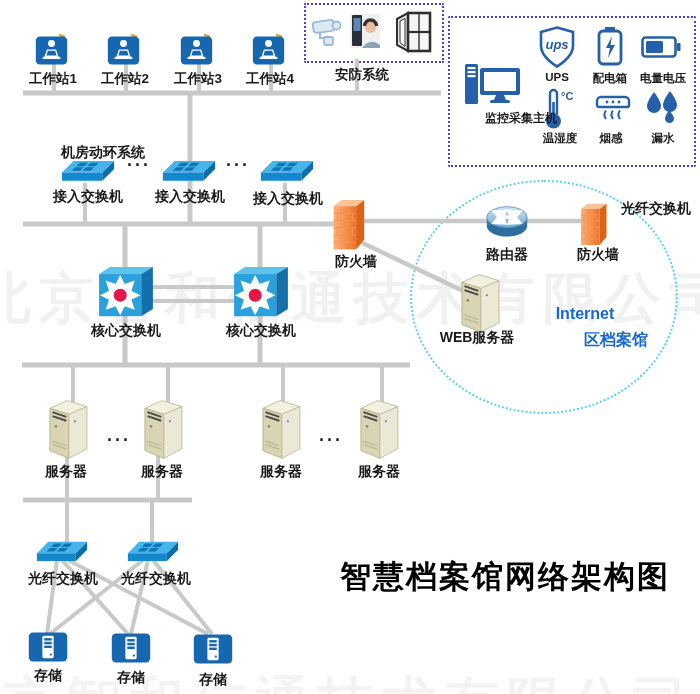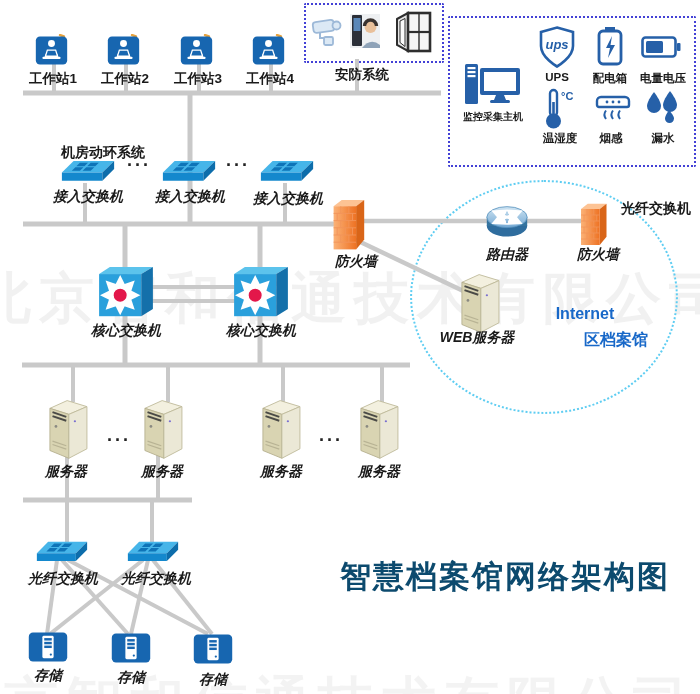--- a/index.html
+++ b/index.html
@@ -6,30 +6,30 @@
   #stage{position:relative;width:700px;height:694px;background:#fff;overflow:hidden;
          font-family:"Liberation Sans","DejaVu Sans",sans-serif;}
   .wm{position:absolute;white-space:nowrap;font-size:55px;font-weight:700;
       color:#000;opacity:0.05;letter-spacing:8px;pointer-events:none;}
   .box{position:absolute;}
   .dashed{border:2px dotted #4341d6;border-radius:2px;}
   .circle{border:2.5px dotted #5ecdf2;border-radius:50%;}
   svg.layer{position:absolute;left:0;top:0;}
   .lbl{position:absolute;transform:translateX(-50%);white-space:nowrap;
        font-size:13.5px;font-weight:600;color:#1a1a1a;}
-  .lbl.n14{font-size:14px;font-style:italic;}
+  .lbl.n14{font-size:14px;}
   .lbl.sm{font-size:11.5px;}
   .lbl.grp{font-size:14px;font-weight:600;margin-top:28px;}
   .dots{position:absolute;transform:translateX(-50%);font-size:18px;font-weight:700;
         letter-spacing:2px;color:#222;}
   .inet{position:absolute;transform:translateX(-50%);font-weight:700;color:#1868c8;white-space:nowrap;}
   .inet.l1{font-size:16px;}
   .inet.l23{font-size:16px;margin-left:32px;}
   .title{position:absolute;transform:translateX(-50%);font-size:31px;font-weight:700;
-         color:#0c4a6e;letter-spacing:2px;white-space:nowrap;}
+         color:#000000;letter-spacing:2px;white-space:nowrap;}
 </style>
 </head>
 <body>
 
 <div id="stage">
 
   <div class="wm" style="left:-24px;top:262px">北京智和信通技术有限公司</div>
   <div class="wm" style="left:-60px;top:666px;opacity:0.045">北京智和信通技术有限公司</div>
 
   <div class="box dashed" style="left:304px;top:3px;width:136px;height:56px"></div>
@@ -345,21 +345,21 @@
   <div class="dots" style="left:119px;top:430px">···</div>
   <div class="dots" style="left:331px;top:430px">···</div>
 
   <div class="lbl n14" style="left:63px;top:570px">光纤交换机</div>
   <div class="lbl n14" style="left:156px;top:570px">光纤交换机</div>
 
   <div class="lbl n14" style="left:48px;top:667px">存储</div>
   <div class="lbl n14" style="left:131px;top:669px">存储</div>
   <div class="lbl n14" style="left:213px;top:671px">存储</div>
 
-  <div class="lbl sm" style="left:493px;top:110px;font-size:10px">监控采集主机</div>
+  <div class="lbl sm" style="left:521px;top:110px;font-size:12px">监控采集主机</div>
   <div class="lbl sm" style="left:557px;top:71px">UPS</div>
   <div class="lbl sm" style="left:610px;top:71px">配电箱</div>
   <div class="lbl sm" style="left:663px;top:71px">电量电压</div>
   <div class="lbl sm" style="left:560px;top:131px">温湿度</div>
   <div class="lbl sm" style="left:611px;top:131px">烟感</div>
   <div class="lbl sm" style="left:663px;top:131px">漏水</div>
   <div class="lbl grp" style="left:656px;top:172px">光纤交换机</div>
 
   <div class="title" style="left:505px;top:556px">智慧档案馆网络架构图</div>
 

